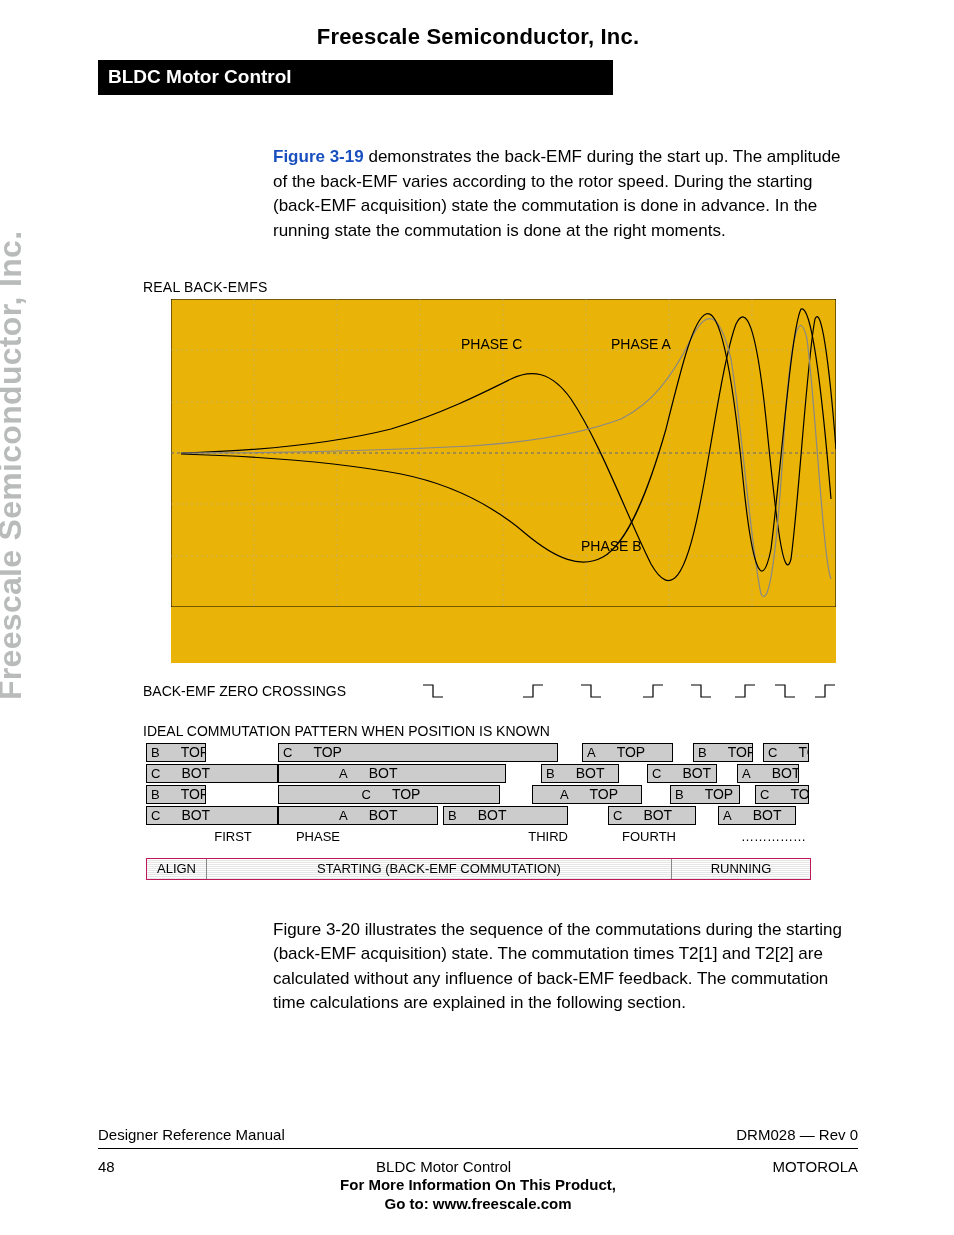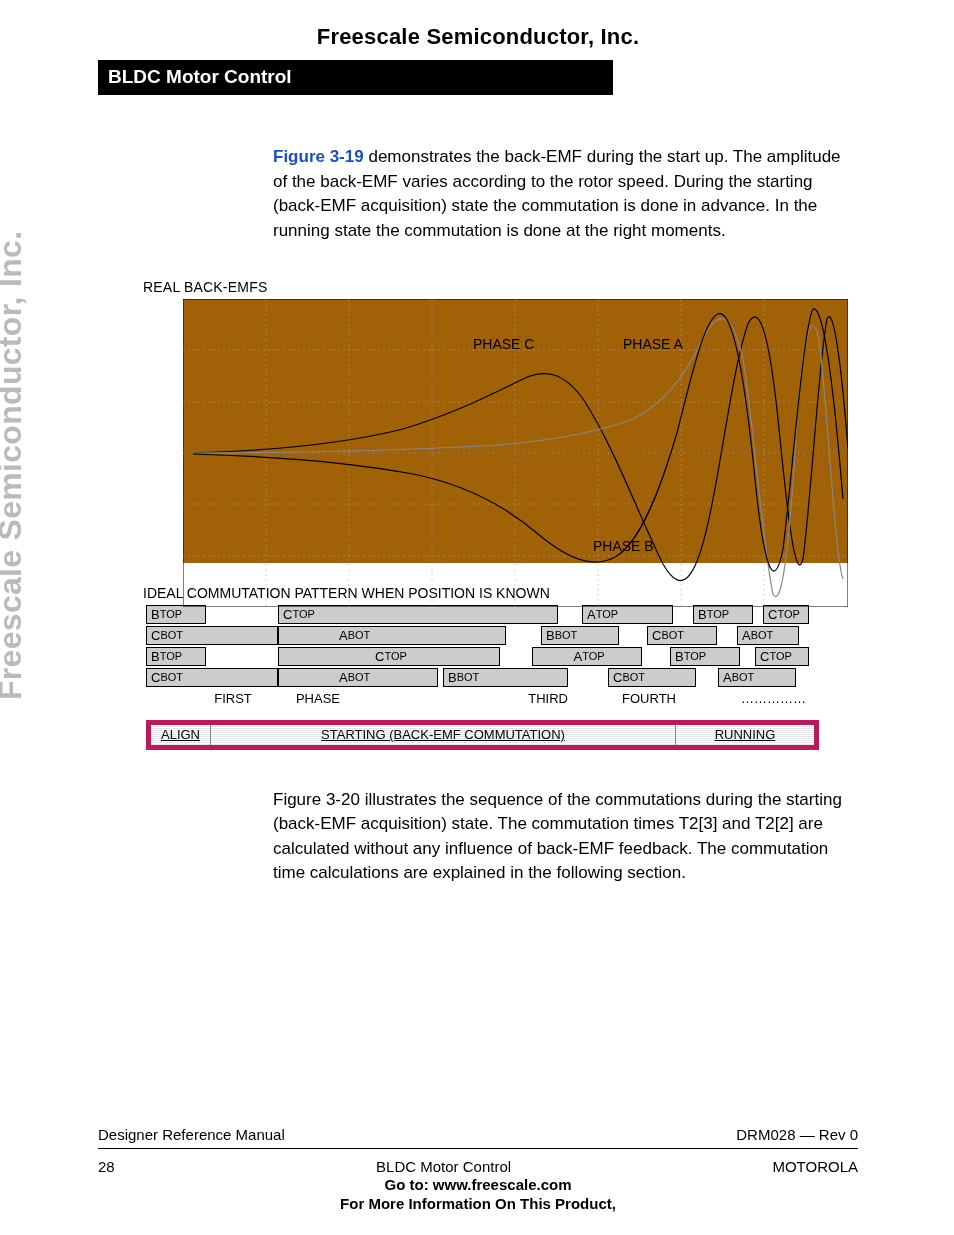--- a/index.html
+++ b/index.html
@@ -64,23 +64,23 @@
     margin-left: 45px;
     width: 720px;
   }
   .figlabel {
     font-size: 14px;
     letter-spacing: 0.2px;
     margin: 0 0 4px 0;
   }
   .plot-chart {
     width: 665px;
-    height: 264px;
-    margin-left: 40px;
-    background: #a16207;
+    height: 364px;
+    margin-left: 28px;
+    background: #eab308;
     position: relative;
   }
   .plot-chart svg { display: block; }
   .zc-row {
     display: flex;
     align-items: center;
     margin-top: 18px;
     font-size: 14px;
   }
   .zc-label { width: 280px; }
@@ -106,37 +106,36 @@
     display: flex;
     align-items: center;
     padding-left: 4px;
     overflow: hidden;
     white-space: nowrap;
   }
   .commrow .gap {
     box-sizing: border-box;
     border: none;
   }
-  .sub { font-size: 11px; vertical-align: sub; }
+  .sub { font-size: 14px; vertical-align: sub; margin-left: 21px; }
   .state-labels {
     display: flex;
     margin-left: 3px;
     margin-top: 4px;
     font-size: 13px;
     justify-content: center;
   }
   .state-labels span { text-align: center; }
   .staterow {
     display: flex;
     width: 663px;
     margin-left: 3px;
     height: 20px;
     margin-top: 14px;
-    border: 5px solid #be185d;
-    text-decoration: underline;
+    border: 1px solid #be185d;
   }
   .staterow .stcell {
     box-sizing: border-box;
     font-size: 13px;
     display: flex;
     align-items: center;
     justify-content: center;
     border-right: 1px solid #888;
     background: repeating-linear-gradient(0deg, #e6e6e6 0 1px, #fff 1px 2px);
   }
@@ -218,20 +217,37 @@
           <path stroke="#888" d="M 10 154 C 100 154, 200 152, 300 147 C 360 143, 410 135, 450 120 C 480 105, 500 80, 520 40 C 535 10, 548 10, 560 60 C 570 120, 580 250, 590 295 C 598 310, 606 260, 614 120 C 620 40, 628 5, 636 40 C 644 100, 652 260, 660 280"></path>
 
           <path stroke="#000" d="M 10 155 C 80 157, 160 162, 230 175 C 280 185, 320 205, 355 235 C 385 260, 410 270, 432 258 C 455 245, 475 200, 495 130 C 510 70, 522 20, 535 15 C 548 10, 560 60, 572 180 C 580 260, 590 300, 600 250 C 610 170, 620 30, 630 10 C 640 5, 650 80, 660 200"></path>
         </g>
         <text x="290" y="50" font-size="14" fill="#000">PHASE C</text>
         <text x="440" y="50" font-size="14" fill="#000">PHASE A</text>
         <text x="410" y="252" font-size="14" fill="#000">PHASE B</text>
       </svg>
     </div>
 
+    <div class="zc-row">
+      <span class="zc-label">BACK-EMF ZERO CROSSINGS</span>
+      <div class="zc-marks">
+        <svg width="420" height="22">
+          <g stroke="#000" stroke-width="1.2" fill="none">
+            <path d="M 0 4 h10 v12 h10"></path>
+            <path d="M 100 16 h10 v-12 h10"></path>
+            <path d="M 158 4 h10 v12 h10"></path>
+            <path d="M 220 16 h10 v-12 h10"></path>
+            <path d="M 268 4 h10 v12 h10"></path>
+            <path d="M 312 16 h10 v-12 h10"></path>
+            <path d="M 352 4 h10 v12 h10"></path>
+            <path d="M 392 16 h10 v-12 h10"></path>
+          </g>
+        </svg>
+      </div>
+    </div>
 
     <div class="comm-title">IDEAL COMMUTATION PATTERN WHEN POSITION IS KNOWN</div>
     <div class="commrow">
       <div class="cell" style="width:60px">
           <span>B</span>
           <span class="sub">TOP</span>
         </div>
       <div class="gap" style="width:72px"></div>
       <div class="cell" style="width:280px;justify-content:flex-start">
           <span>C</span>
@@ -345,30 +361,30 @@
 
     <div class="staterow">
       <div class="stcell" style="width:60px">ALIGN</div>
       <div class="stcell" style="width:465px">STARTING (BACK-EMF COMMUTATION)</div>
       <div class="stcell" style="flex:1">RUNNING</div>
     </div>
 
   </div>
 
   <div class="body-text2">
-    <span class="fig-ref">Figure 3-20</span><span> illustrates the sequence of the commutations during the starting (back-EMF acquisition) state. The commutation times T2[3] and T2[2] are calculated without any influence of back-EMF feedback. The commutation time calculations are explained in the following section.</span>
+    <span class="fig-ref">Figure 3-20</span><span> illustrates the sequence of the commutations during the starting (back-EMF acquisition) state. The commutation times T2[1] and T2[2] are calculated without any influence of back-EMF feedback. The commutation time calculations are explained in the following section.</span>
   </div>
 </div>
 
 <div class="footer footer-line1">
   <span>Designer Reference Manual</span>
   <span>DRM028 — Rev 0</span>
 </div>
 <div class="footer-rule"></div>
 <div class="footer footer-line2">
-  <span>28</span>
+  <span>48</span>
   <span>BLDC Motor Control</span>
   <span>MOTOROLA</span>
 </div>
 <div class="footer-more">
+  <div>For More Information On This Product,</div>
   <div>Go to: www.freescale.com</div>
-  <div>For More Information On This Product,</div>
 </div>
 
 </body></html>

